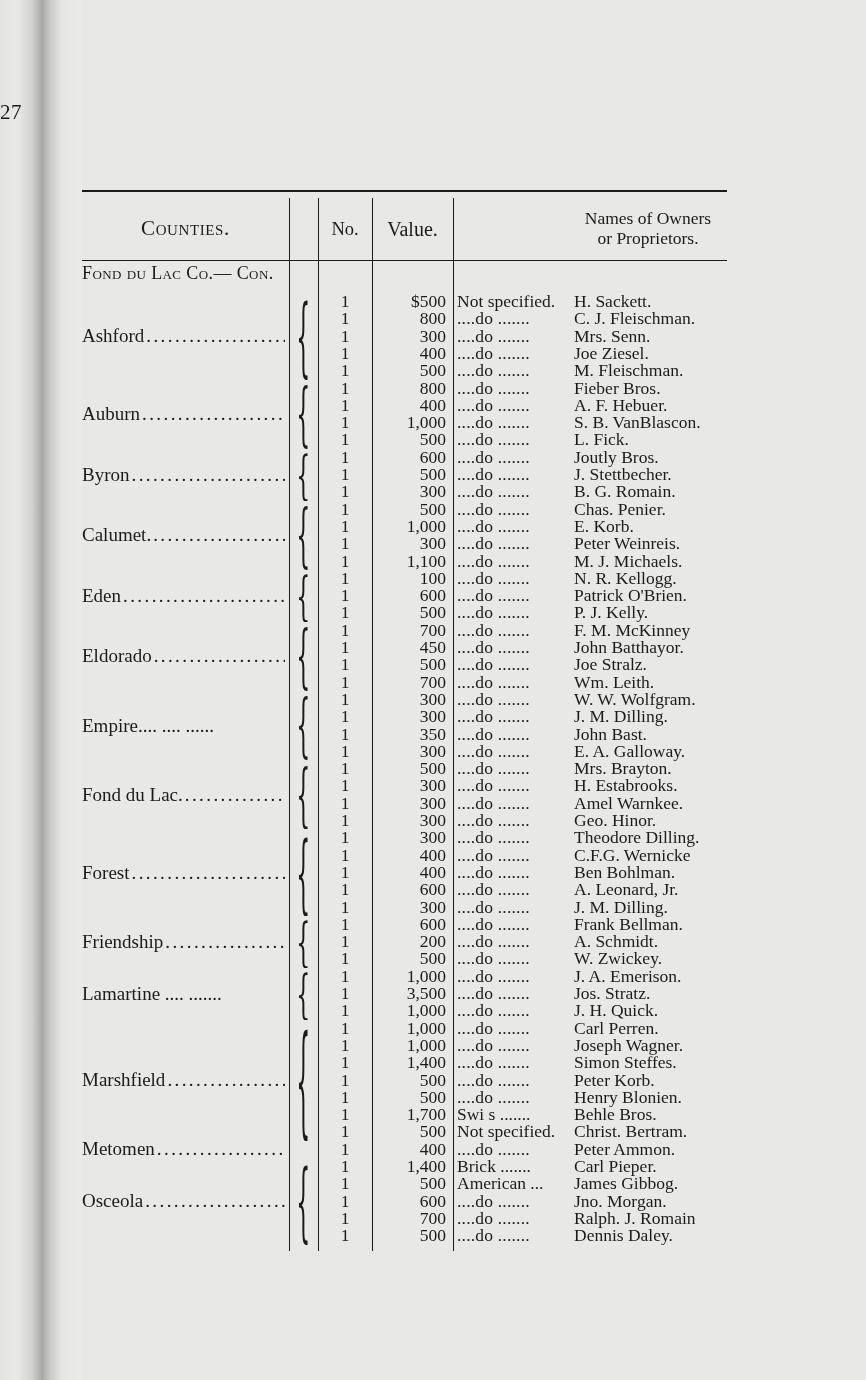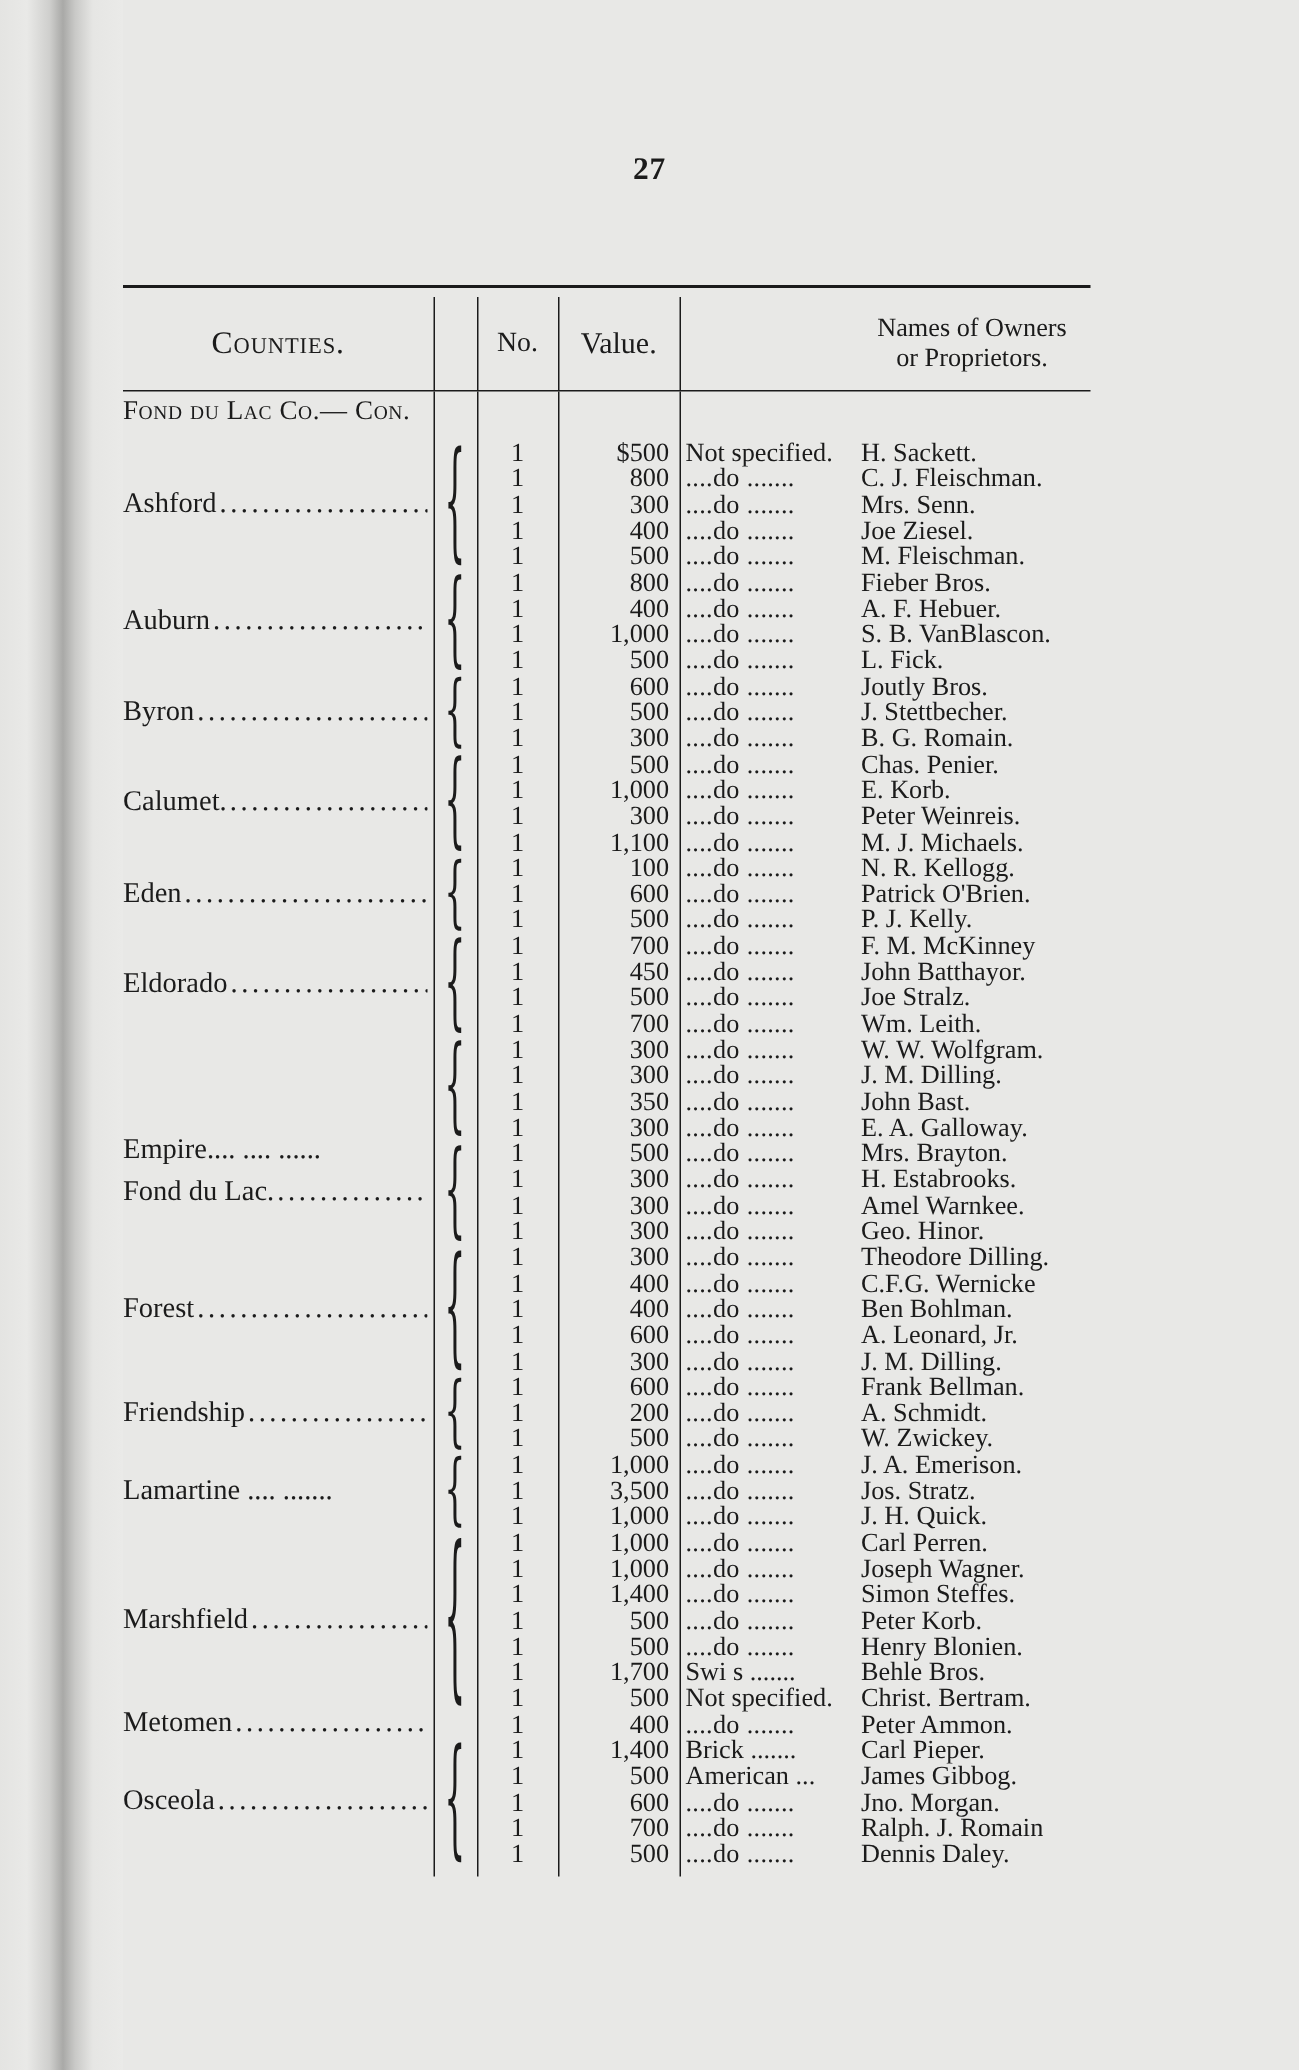--- a/index.html
+++ b/index.html
@@ -21,21 +21,21 @@
         #c9c9c7 50px, #e6e6e4 62px, #eaeae8 82px);
     pointer-events:none;
   }
   .page{
     position:absolute;left:0;top:0;width:866px;height:1380px;
   }
 
   
   .folio{
     position:absolute;top:100px;left:0;width:866px;
-    text-align:center;font-size:21px;font-weight:bold;
+    text-align:left;font-size:21px;font-weight:normal;
     letter-spacing:.5px;
   }
   .doc-title{
     position:absolute;top:157px;left:0;width:866px;
     text-align:center;font-size:21.5px;letter-spacing:.2px;
     white-space:nowrap;
   }
 
   
   .tbl{
@@ -351,21 +351,21 @@
           <div class="fld f-value">350</div>
           <div class="fld f-kind kind-do">....do .......</div>
           <div class="fld f-names">John Bast.</div>
         </div>
         <div class="row" style="top: 481.8px;">
           <div class="fld f-no">1</div>
           <div class="fld f-value">300</div>
           <div class="fld f-kind kind-do">....do .......</div>
           <div class="fld f-names">E. A. Galloway.</div>
         </div>
-        <div class="county-label" style="top: 453.5px; margin-top: 41px;">
+        <div class="county-label" style="top: 453.5px;">
           <span class="nm">Empire....  ....  ......</span>
           <span class="leader"></span>
         </div>
         <div class="brace" style="top: 429.9px; height: 69.2px;">
           <span style="font-size: 26px; transform: scaleY(2.66154) scaleX(0.85);">{</span>
         </div>
         <div class="row" style="top: 499.1px;">
           <div class="fld f-no">1</div>
           <div class="fld f-value">500</div>
           <div class="fld f-kind kind-do">....do .......</div>

